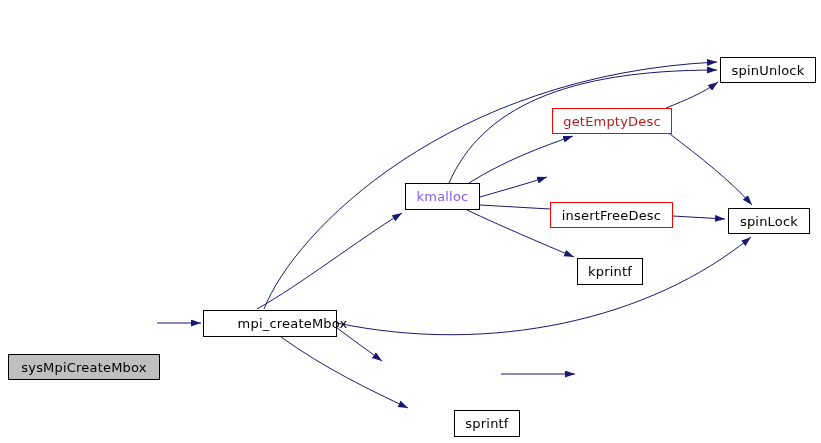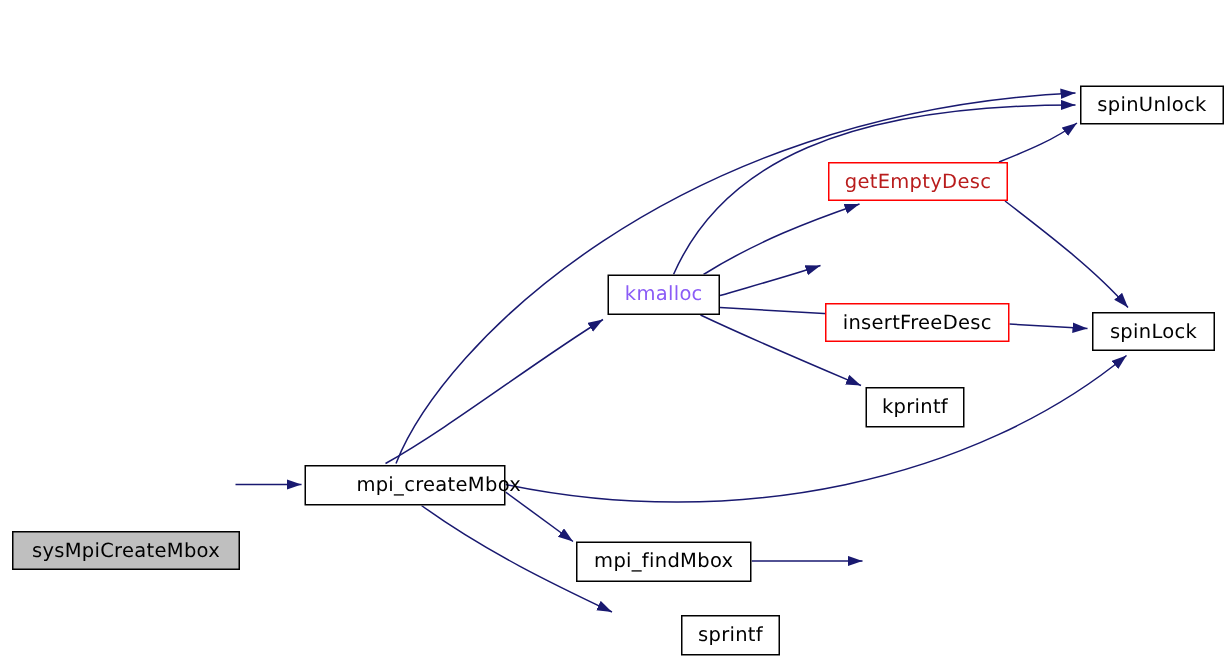--- a/index.html
+++ b/index.html
@@ -68,15 +68,14 @@
     </svg>
 
 <div class="node" style="left: 8px; top: 310px; width: 152px; height: 26px; background: rgb(191, 191, 191); border-color: rgb(0, 0, 0); color: rgb(0, 0, 0); margin-top: 44px;">sysMpiCreateMbox</div>
     <div class="node" style="left: 203px; top: 310px; width: 134px; height: 27px; background: rgb(255, 255, 255); border-color: rgb(0, 0, 0); color: rgb(0, 0, 0); padding-left: 45px;">mpi_createMbox</div>
     <div class="node" style="left: 405px; top: 183px; width: 75px; height: 27px; background: rgb(255, 255, 255); border-color: rgb(0, 0, 0); color: #8b5cf6;">kmalloc</div>
     <div class="node" style="left: 552px; top: 108px; width: 120px; height: 26px; background: rgb(255, 255, 255); border-color: rgb(255, 0, 0); color: #b91c1c;">getEmptyDesc</div>
     <div class="node" style="left: 550px; top: 158px; width: 123px; height: 26px; background: rgb(255, 255, 255); border-color: rgb(255, 0, 0); color: rgb(0, 0, 0); margin-top: 44px;">insertFreeDesc</div>
     <div class="node" style="left: 720px; top: 57px; width: 96px; height: 26px; background: rgb(255, 255, 255); border-color: rgb(0, 0, 0); color: rgb(0, 0, 0);">spinUnlock</div>
     <div class="node" style="left: 728px; top: 208px; width: 82px; height: 26px; background: rgb(255, 255, 255); border-color: rgb(0, 0, 0); color: rgb(0, 0, 0);">spinLock</div>
     <div class="node" style="left: 577px; top: 258px; width: 66px; height: 27px; background: rgb(255, 255, 255); border-color: rgb(0, 0, 0); color: rgb(0, 0, 0);">kprintf</div>
-    <div class="node" style="left: 384px; top: 361px; width: 117px; height: 27px; background: rgb(255, 255, 255); border-color: rgb(0, 0, 0); color: rgb(0, 0, 0);">mpi_findMbox</div>
     <div class="node" style="left: 411px; top: 410px; width: 66px; height: 27px; background: rgb(255, 255, 255); border-color: rgb(0, 0, 0); color: rgb(0, 0, 0); margin-left: 43px;">sprintf</div>
   </div>
 
 </body></html>

